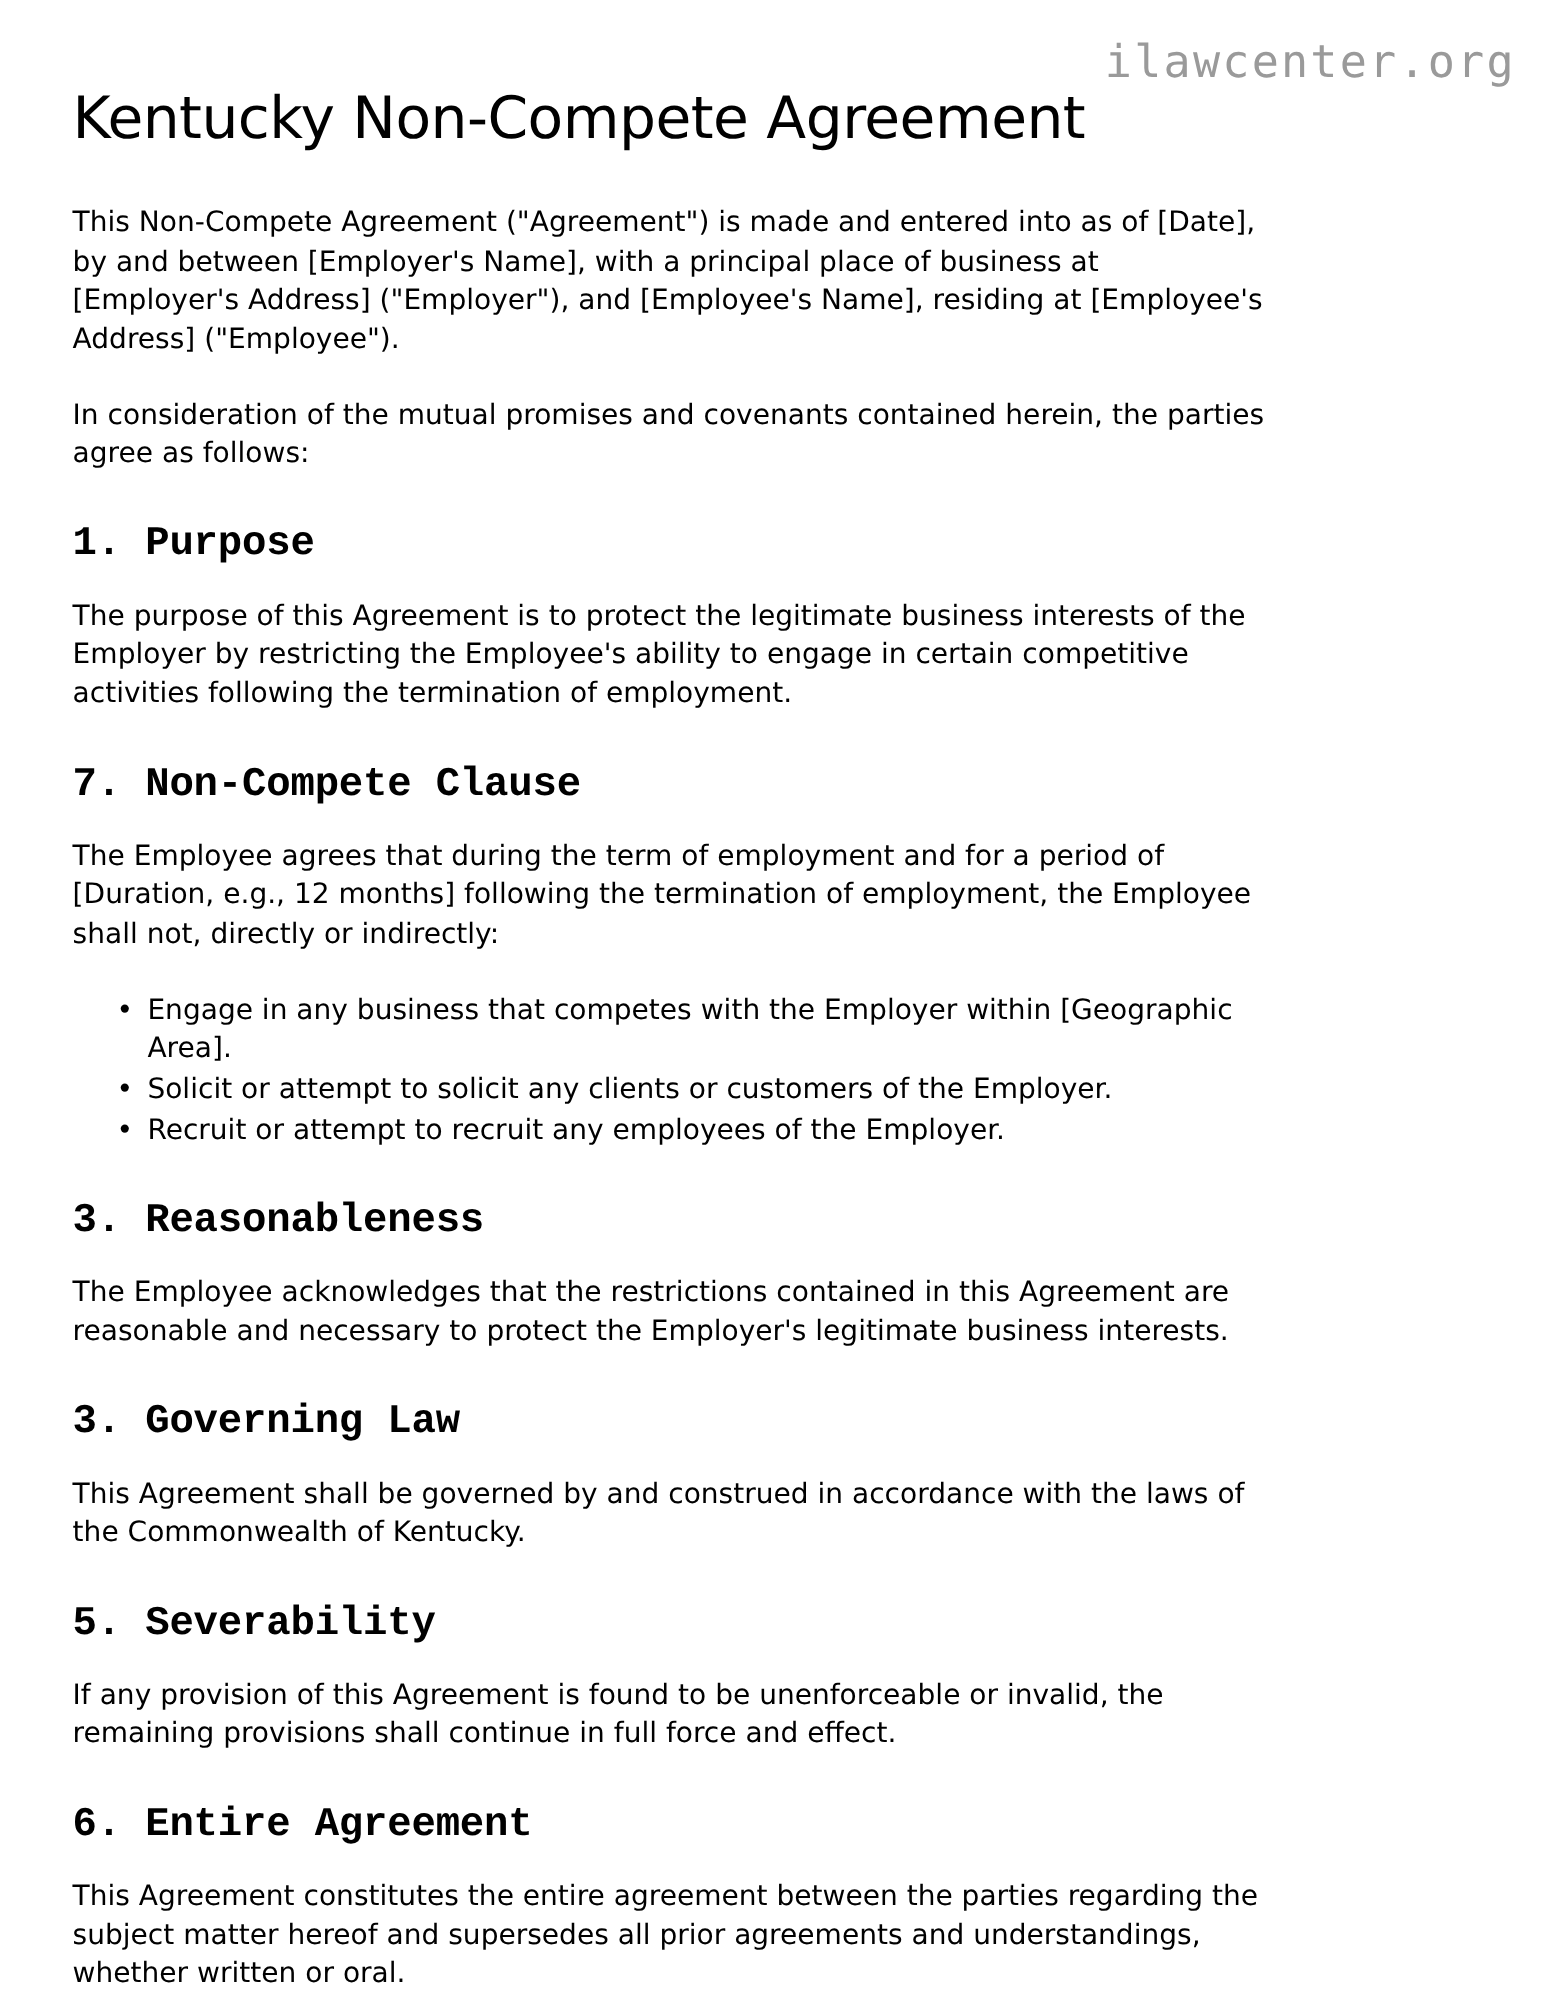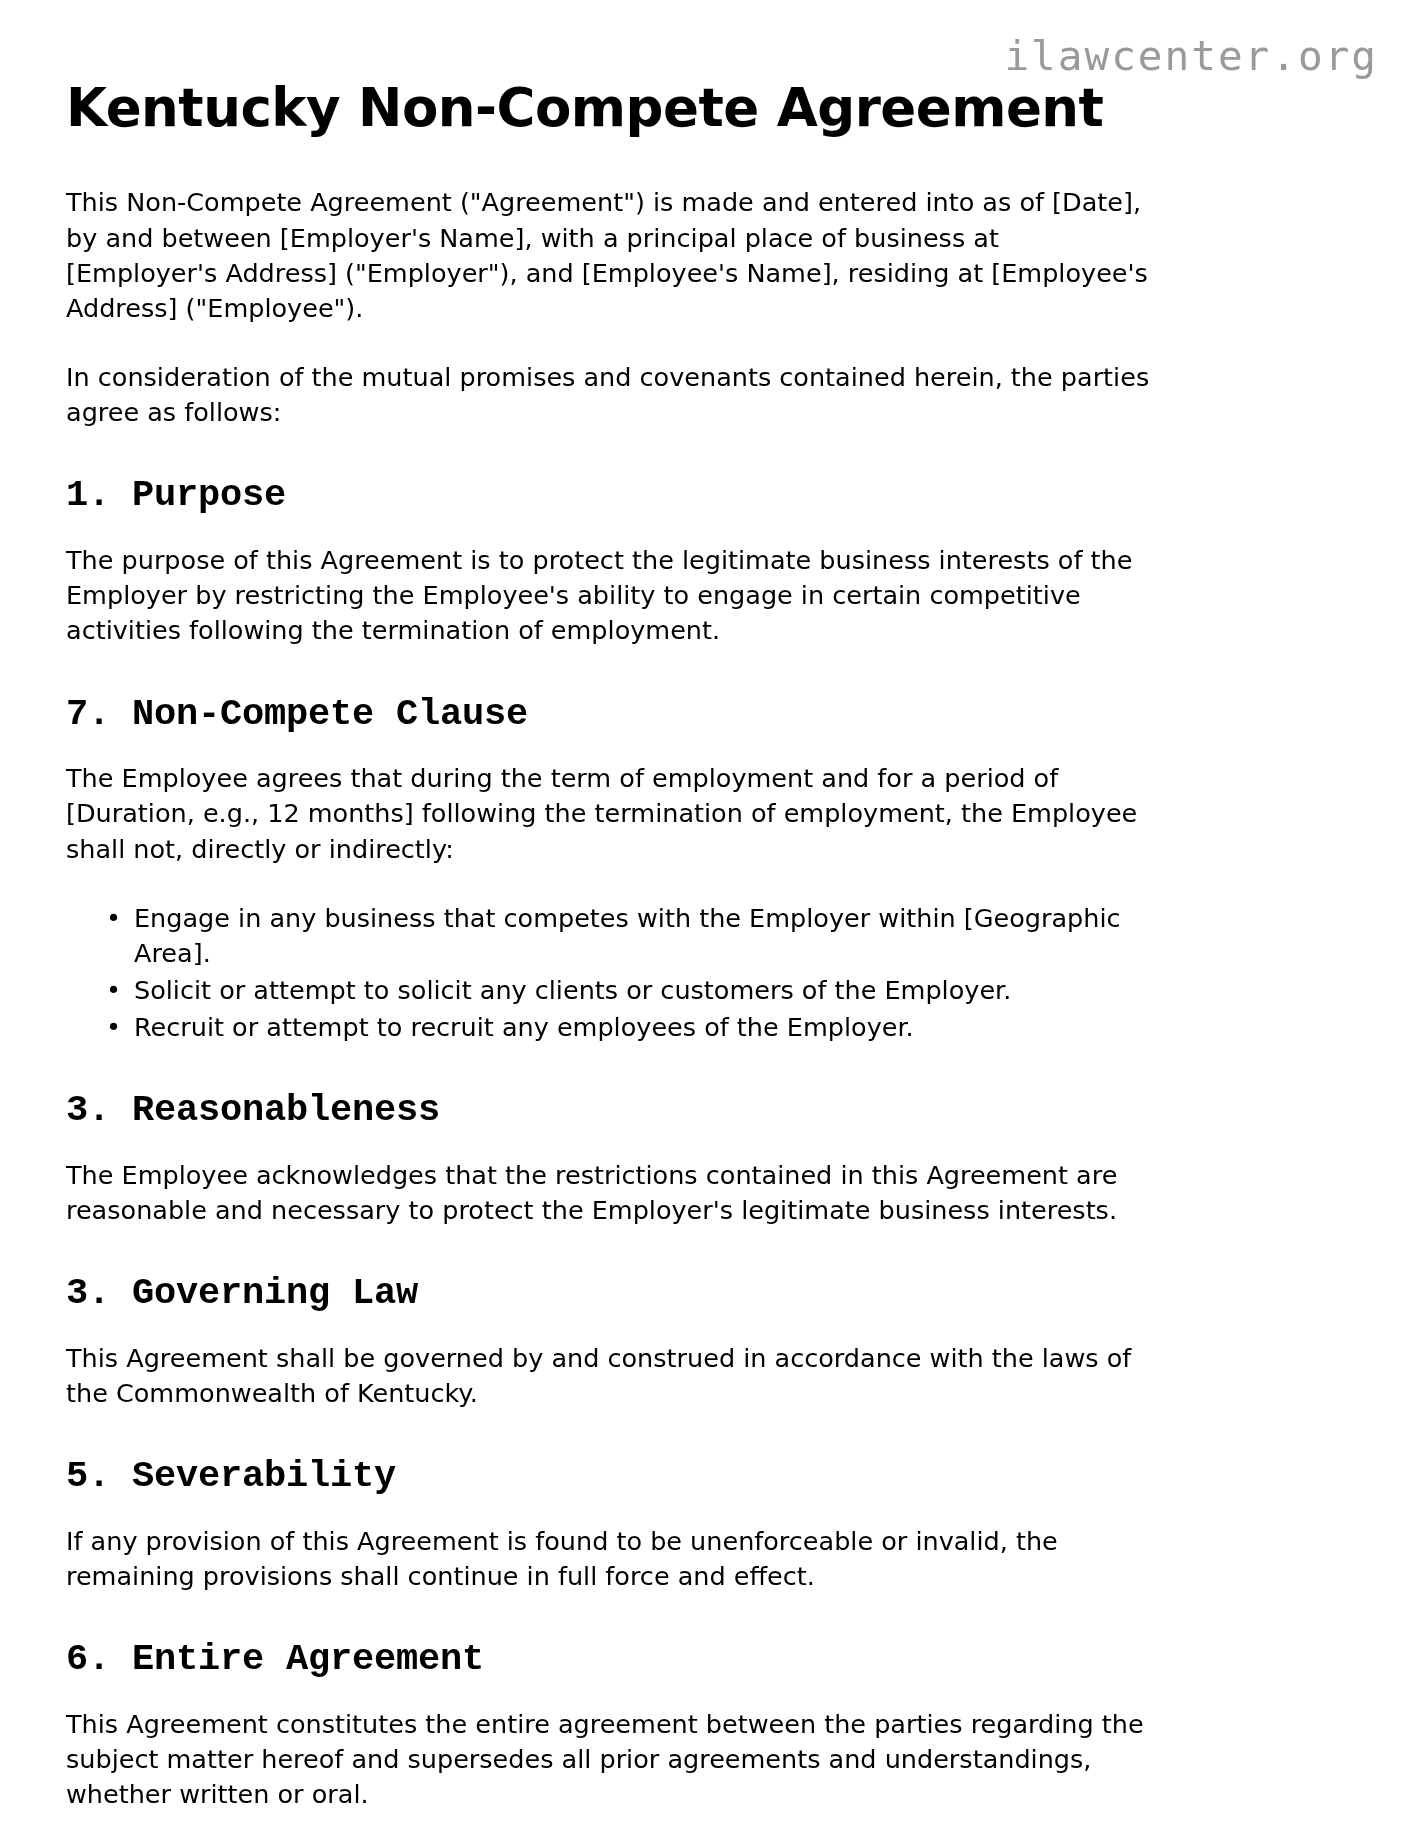--- a/index.html
+++ b/index.html
@@ -30,21 +30,21 @@
     line-height: 1;
   }
   .content {
     position: absolute;
     left: 66px;
     top: 78px;
     width: 1090px;
   }
   h1.doc-title {
     font-size: 53px;
-    font-weight: bold;
+    font-weight: normal;
     line-height: 1.12;
     margin: 0 0 48px 0;
     letter-spacing: -0.5px;
   }
   h2.section-title {
     font-size: 37px;
     font-weight: bold;
     line-height: 1.15;
     margin: 44px 0 26px 0;
     letter-spacing: -0.2px;

